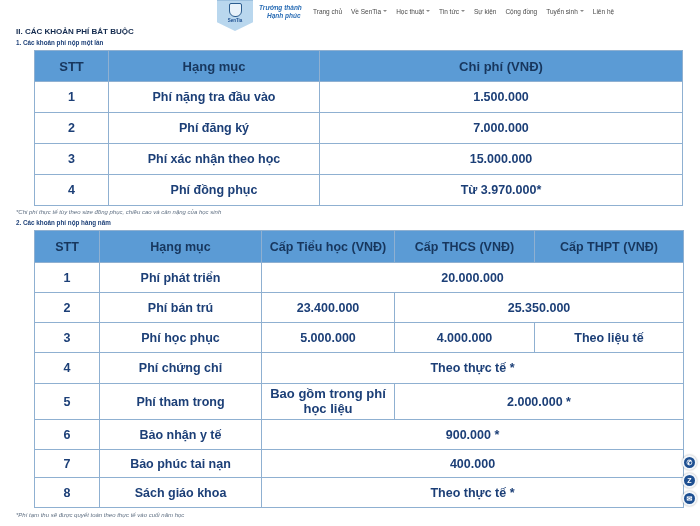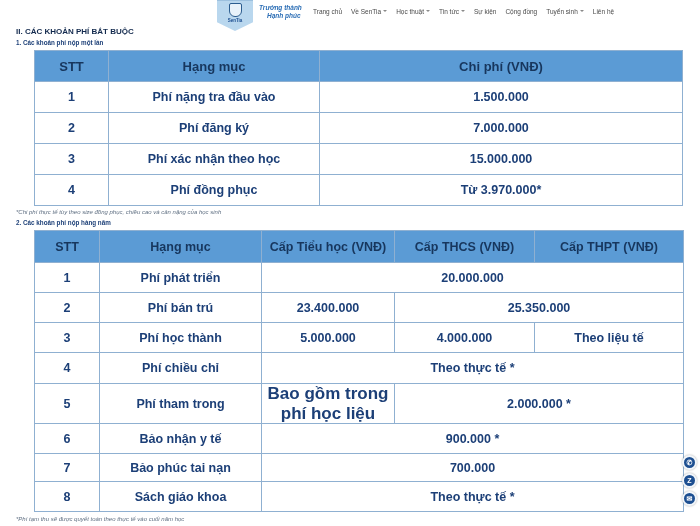--- a/index.html
+++ b/index.html
@@ -66,21 +66,21 @@
   }
   thead th {
     background:#5b9bd5; color:#17365d; font-size:13px; font-weight:bold;
   }
   tbody td { color:#1c3f77; font-weight:bold; font-size:12.5px; background:#fff; }
   .t1 thead tr { height:31px; }
   .t1 tbody tr { height:31px; }
   .t2 thead tr { height:32px; }
   .t2 thead th { font-size:12.5px; }
   .r30 { height:30px; } .r31 { height:31px; } .r36 { height:36px; } .r28 { height:28px; }
-  .small-cell { font-size:17px; line-height:1.15; }
+  .small-cell { font-size:13px; line-height:1.15; }
 
   .footnote {
     margin-top:3px; font-size:6px; font-style:italic; color:#5f6f82;
   }
   .footnote2 { margin-top:4px; }
   .sub-title-2 { margin-top:4px; }
 
   
   .float-stack {
     position:absolute; right:3px; bottom:20px;
@@ -210,45 +210,45 @@
         <td colspan="3">20.000.000</td>
       </tr>
       <tr class="r30">
         <td>2</td>
         <td>Phí bán trú</td>
         <td>23.400.000</td>
         <td colspan="2">25.350.000</td>
       </tr>
       <tr class="r30">
         <td>3</td>
-        <td>Phí học thành</td>
+        <td>Phí học phục</td>
         <td>5.000.000</td>
         <td>4.000.000</td>
         <td>Theo liệu tế</td>
       </tr>
       <tr class="r31">
         <td>4</td>
-        <td>Phí chiều chỉ</td>
+        <td>Phí chứng chỉ</td>
         <td colspan="3">Theo thực tế *</td>
       </tr>
       <tr class="r36">
         <td>5</td>
         <td>Phí tham trong</td>
         <td class="small-cell">Bao gồm trong phí học liệu</td>
         <td colspan="2">2.000.000 *</td>
       </tr>
       <tr class="r30">
         <td>6</td>
         <td>Bảo nhận y tế</td>
         <td colspan="3">900.000 *</td>
       </tr>
       <tr class="r28">
         <td>7</td>
         <td>Bảo phúc tai nạn</td>
-        <td colspan="3">700.000</td>
+        <td colspan="3">400.000</td>
       </tr>
       <tr class="r30">
         <td>8</td>
         <td>Sách giáo khoa</td>
         <td colspan="3">Theo thực tế *</td>
       </tr>
     </tbody>
   </table>
 
   <div class="footnote footnote2">*Phí tạm thu sẽ được quyết toán theo thực tế vào cuối năm học</div>

